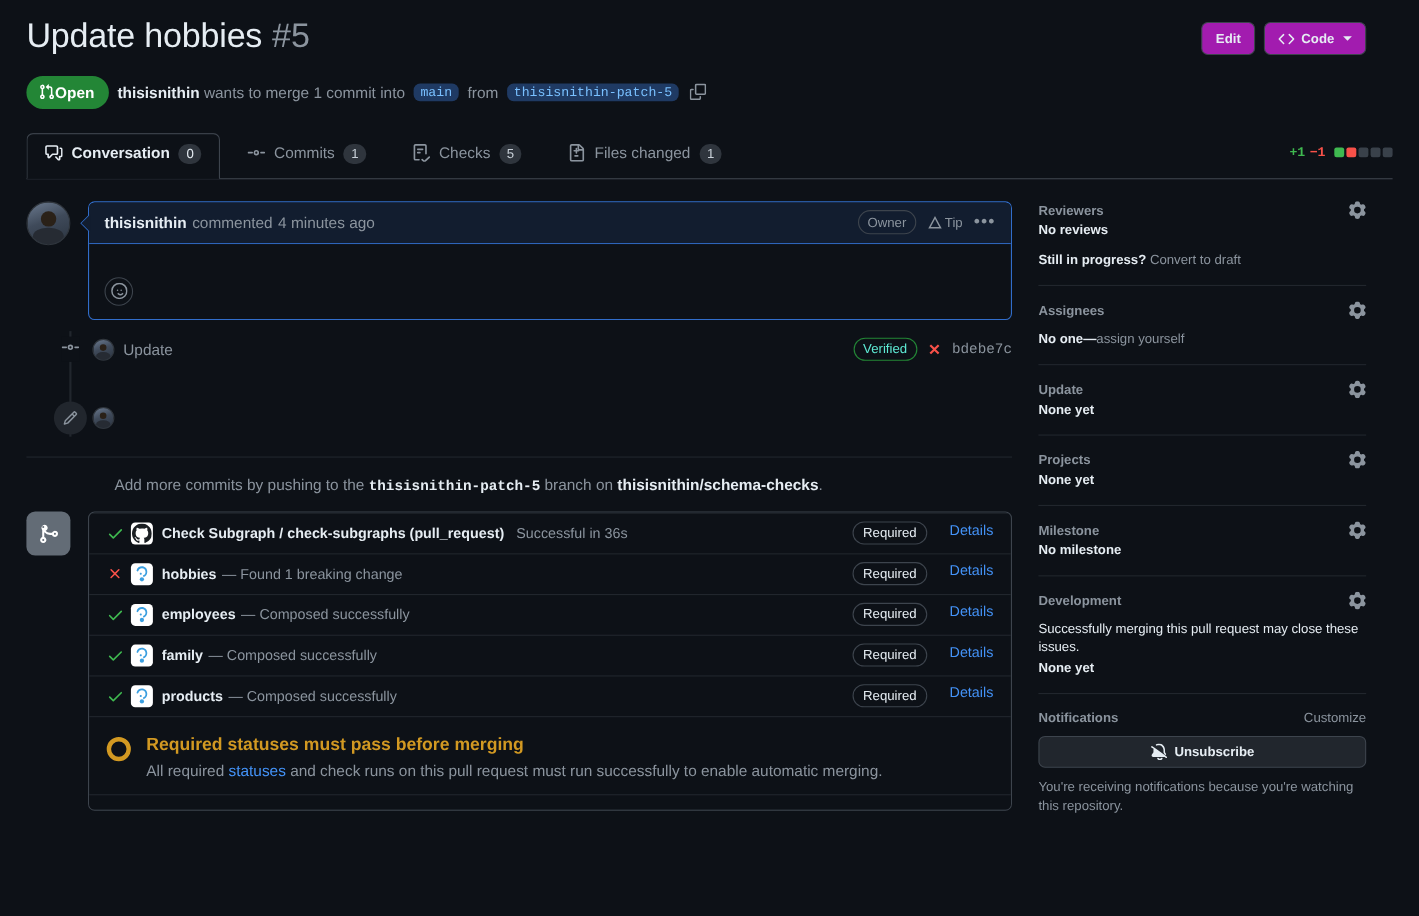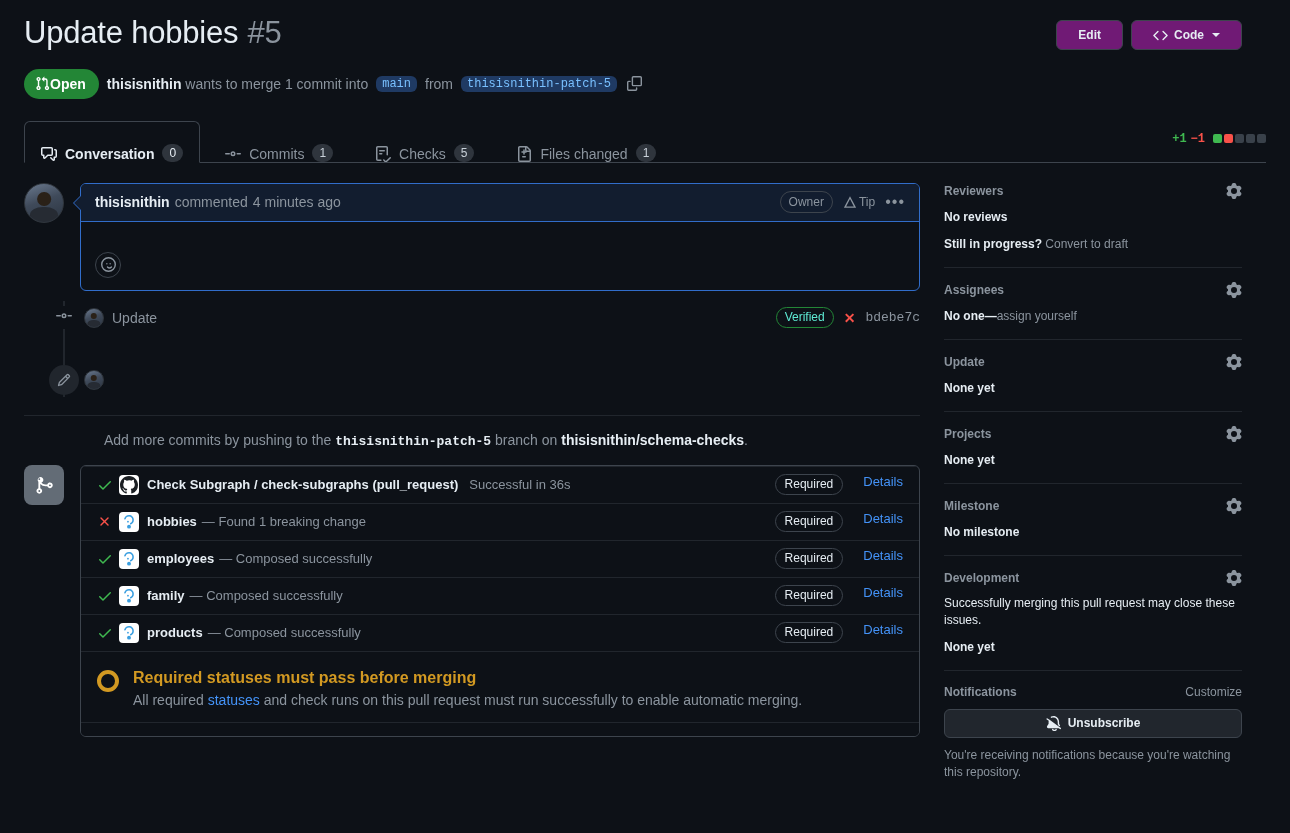--- a/index.html
+++ b/index.html
@@ -16,23 +16,23 @@
   
   .pr-header { padding-top: 14px; position: relative; }
   .pr-title-row { display: flex; align-items: baseline; }
   .pr-title {
     font-size: 31px; font-weight: 400; color: #e6edf3; line-height: 1.25;
     letter-spacing: -0.2px;
   }
   .pr-number { font-size: 31px; font-weight: 300; color: #8b949e; margin-left: 9px; }
   .header-actions { position: absolute; right: 24px; top: 20px; display: flex; gap: 8px; }
   .btn {
-    background: #701a75; border: 1px solid #3d444d; color: #e6edf3;
+    background: #a21caf; border: 1px solid #3d444d; color: #e6edf3;
     border-radius: 6px; font-size: 12px; font-weight: 600;
-    padding: 5px 21px; display: inline-flex; align-items: center; gap: 6px;
+    padding: 5px 12px; display: inline-flex; align-items: center; gap: 6px;
     cursor: pointer; line-height: 18px;
   }
   .btn svg { fill: #e6edf3; }
   .caret { width: 0; height: 0; border-left: 4px solid transparent;
            border-right: 4px solid transparent; border-top: 4px solid #e6edf3;
            margin-left: 2px; }
 
   .meta-row { display: flex; align-items: center; gap: 8px; margin-top: 16px; }
   .state-badge {
     background: #238636; color: #ffffff; border-radius: 999px;
@@ -45,22 +45,22 @@
     background: #1f3a63; color: #79c0ff; border-radius: 6px;
     font-family: "Liberation Mono", monospace; font-size: 12px;
     padding: 1px 6px; display: inline-block;
   }
   .copy-btn { color: #8b949e; display: inline-flex; cursor: pointer; margin-left: 2px; }
 
   
   .tabs-wrap { margin-top: 22px; position: relative; height: 42px; }
   .tabs { display: flex; align-items: stretch; height: 42px; gap: 8px; }
   .tab {
-    display: flex; align-items: flex-end; gap: 8px;
-    padding: 0 16px; font-size: 14px; color: #8b949e; cursor: pointer;
+    display: flex; align-items: flex-start; gap: 8px;
+    padding: 9px 16px; font-size: 14px; color: #8b949e; cursor: pointer;
     border: 1px solid transparent; border-radius: 6px 6px 0 0; position: relative;
   }
   .tab.active {
     color: #e6edf3; font-weight: 600;
     background: #0d1117; border-color: #3d444d; border-bottom-color: #0d1117;
   }
   .tab .counter {
     background: #2f353d; color: #c9d1d9; border-radius: 999px;
     font-size: 12px; line-height: 18px; padding: 0 7px; min-width: 20px;
     text-align: center; font-weight: 500;
@@ -216,21 +216,21 @@
   .ms-sub { color: #8b949e; font-size: 14px; margin-top: 4px; }
   .ms-sub a { color: #4493f8; text-decoration: none; }
   .merge-footer { border-top: 1px solid #21262d; height: 14px; background: #0d1117; }
 
   
   .side-sec { padding: 0 0 14px 0; border-bottom: 1px solid #21262d; margin-bottom: 14px; }
   .side-sec:last-child { border-bottom: none; }
   .side-head { display: flex; align-items: center; }
   .side-title { color: #8b949e; font-size: 12px; font-weight: 600; }
   .gear { margin-left: auto; color: #8b949e; cursor: pointer; display: flex; }
-  .side-val { color: #e6edf3; font-size: 12px; font-weight: 600; margin-top: 9px; line-height: 18px; }
+  .side-val { color: #e6edf3; font-size: 12px; font-weight: 600; margin-top: 1px; line-height: 18px; }
   .side-line2 { font-size: 12px; margin-top: 9px; line-height: 18px; }
   .side-line2 b { color: #e6edf3; font-weight: 600; }
   .side-link { color: #8b949e; cursor: pointer; }
   .dev-note { color: #e6edf3; font-size: 12px; margin-top: 9px; line-height: 17px; }
   .notif-head { display: flex; align-items: center; }
   .customize { margin-left: auto; color: #8b949e; font-size: 12px; cursor: pointer; }
   .unsub-btn {
     margin-top: 10px; width: 100%; background: #21262d; border: 1px solid #3d444d;
     color: #e6edf3; border-radius: 6px; font-size: 12px; font-weight: 600;
     padding: 6px 12px; display: flex; align-items: center; justify-content: center;

